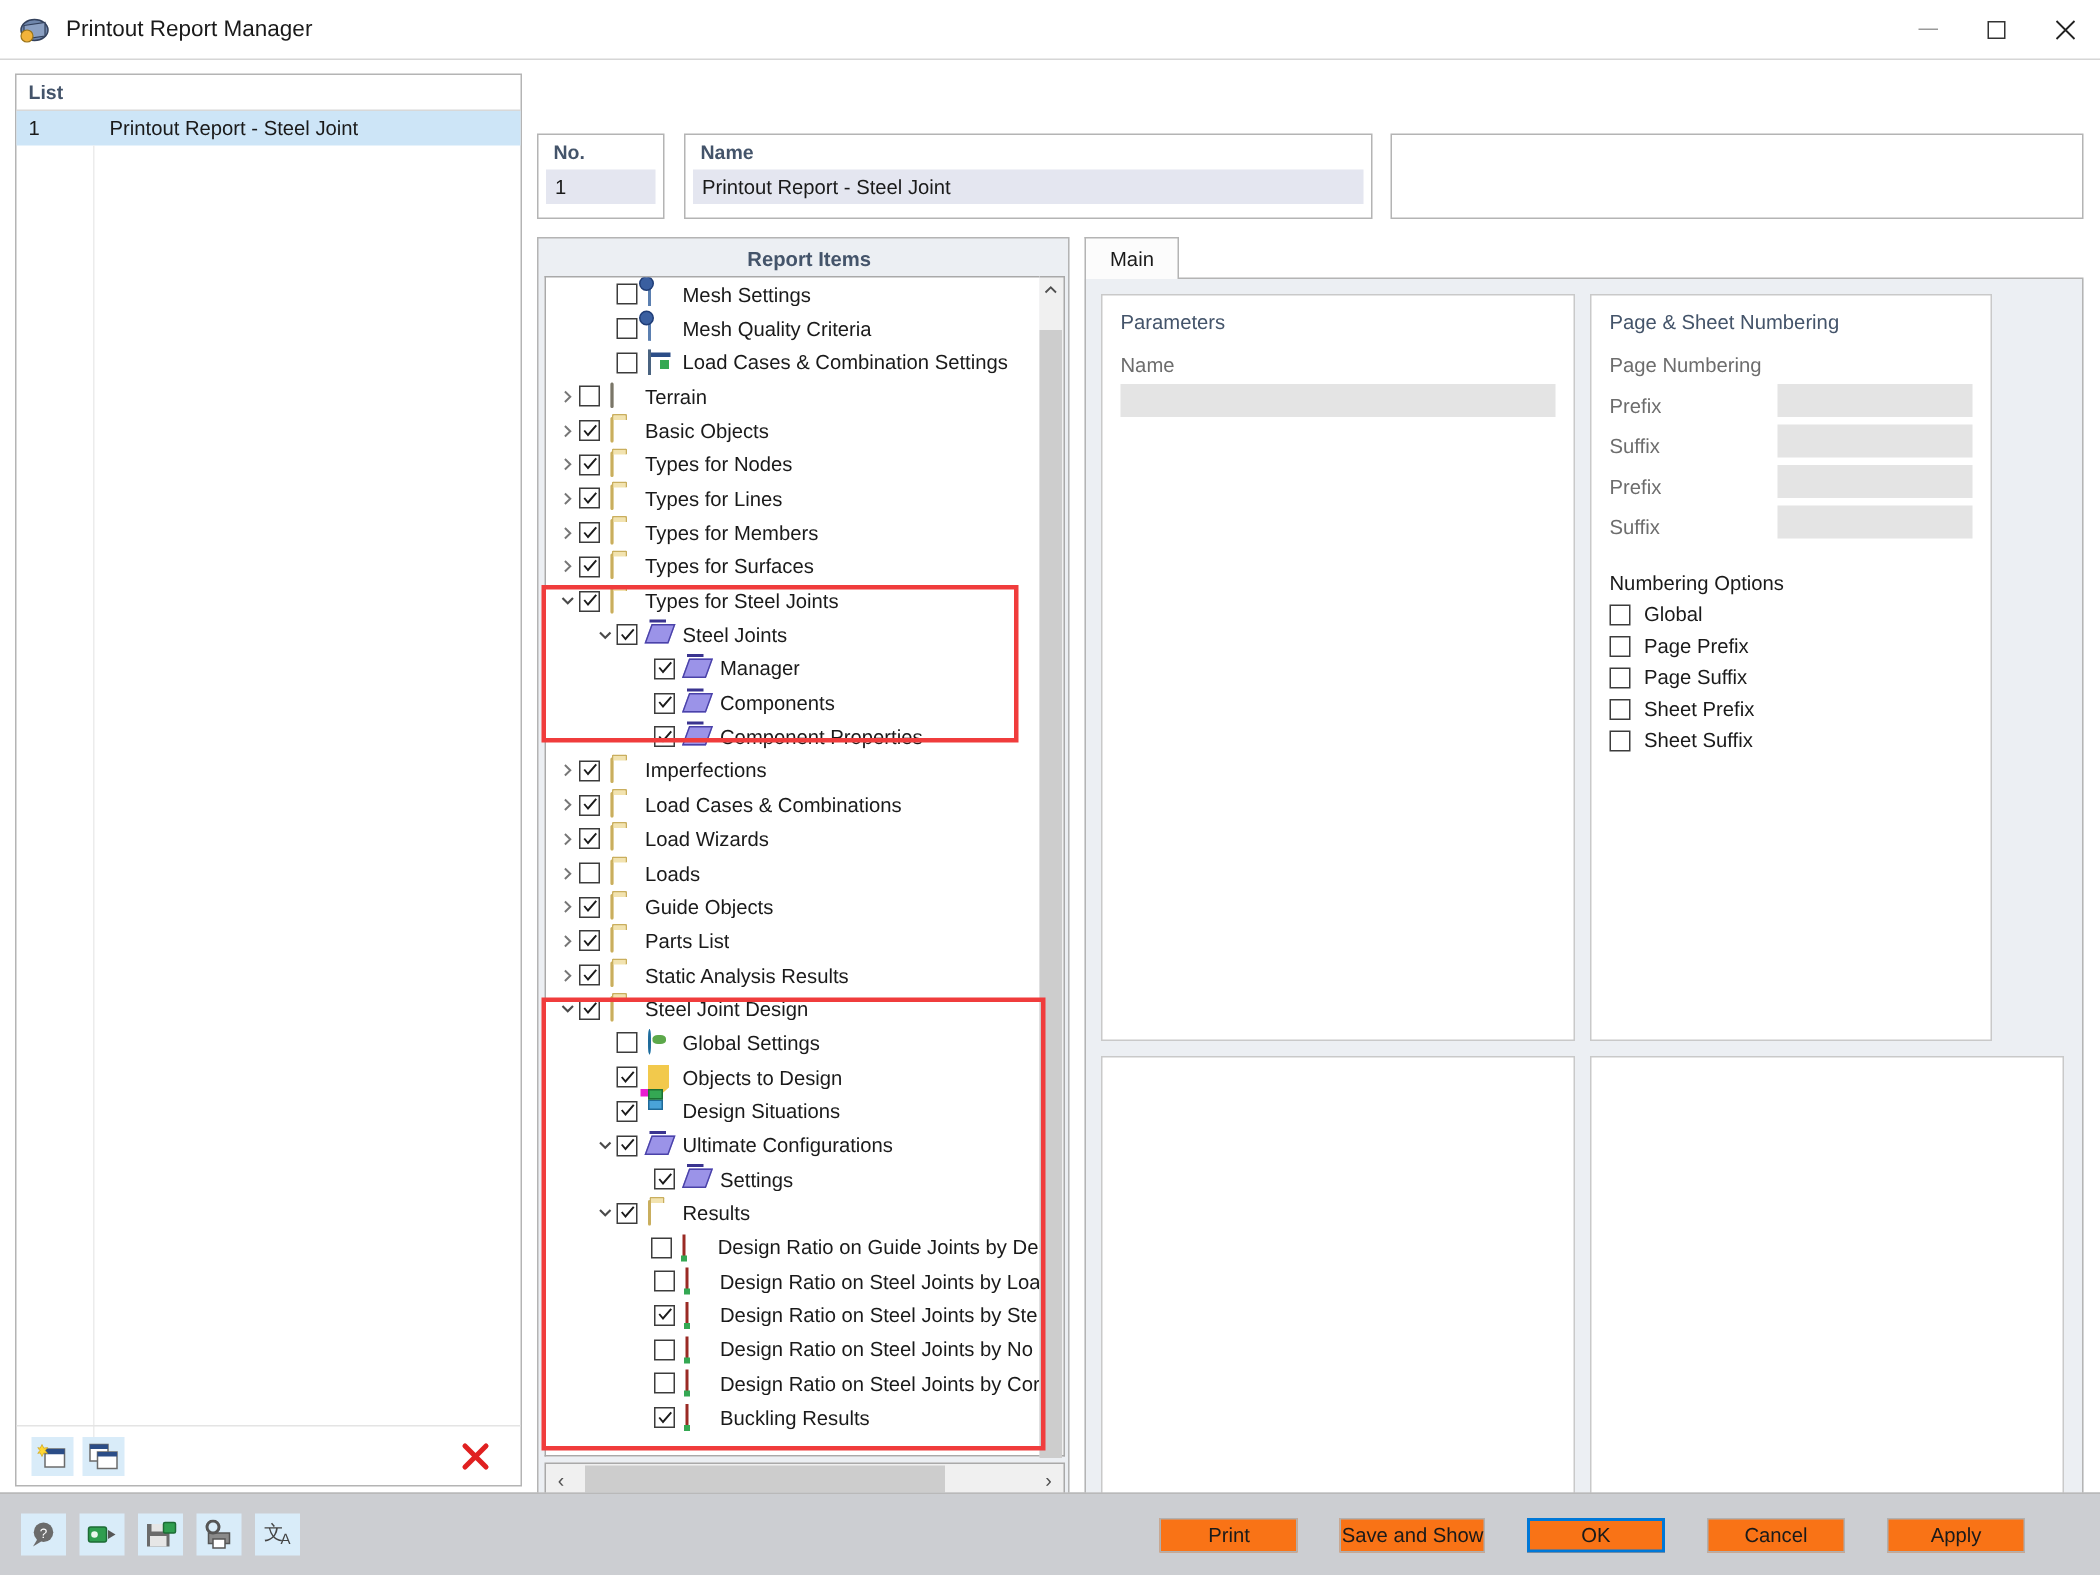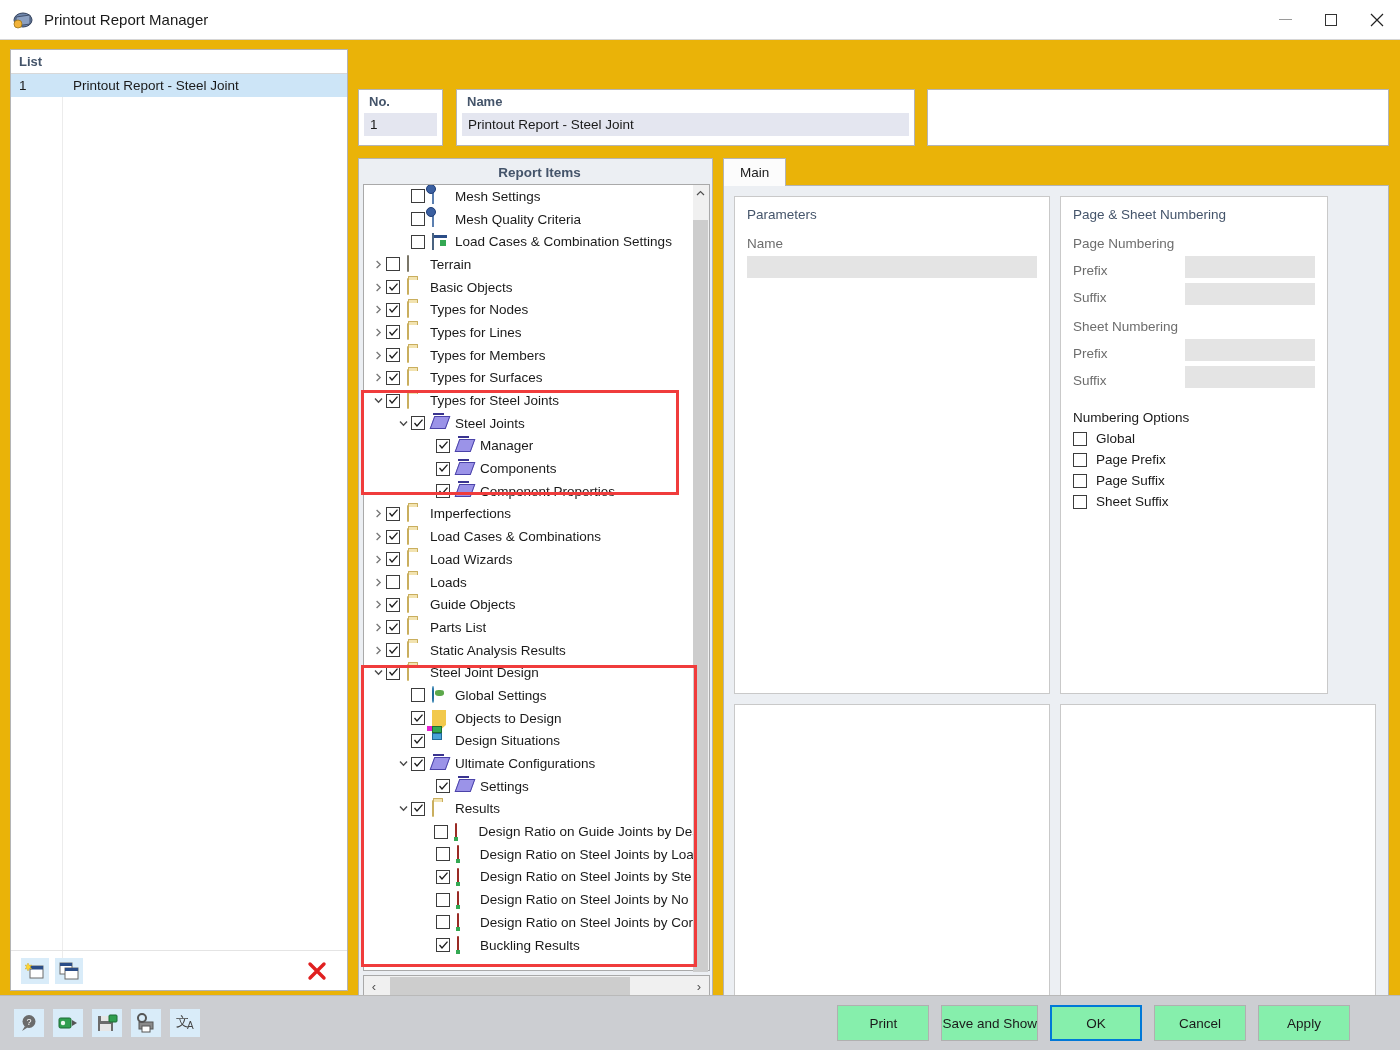--- a/index.html
+++ b/index.html
@@ -24,21 +24,21 @@
   .titlebar .title-text{ margin-left:10px; font-size:15px; color:#1a1a1a; }
   .winbtns{ margin-left:auto; display:flex; height:40px; }
   .winbtn{ width:46px; height:40px; display:flex; align-items:center; justify-content:center; }
   .dash{ width:13px; height:1px; background:#9a9a9a; }
   .sq{ width:12px; height:12px; border:1.3px solid #333; }
   .xsvg{ width:14px; height:14px; }
 
   
   .body-area{
     position:absolute; left:0; top:40px; width:1400px; height:955px;
-    background:#eab308;
+    background:#ffffff;
   }
 
   
   .list-panel{
     position:absolute; left:10px; top:9px; width:338px; height:942px;
     background:#ffffff; border:1px solid #b4b4b4;
   }
   .list-header{
     height:24px; border-bottom:1px solid #d8d8d8; display:flex; align-items:center;
     font-weight:bold; color:#44546a; font-size:13px;
@@ -241,22 +241,22 @@
 
   
   .footer{
     position:absolute; left:0; top:995px; width:1400px; height:55px;
     background:#ccced2; border-top:1px solid #b9b9b9;
     display:flex; align-items:center;
   }
   .foot-tools{ display:flex; align-items:center; padding-left:14px; }
   .foot-btns{ margin-left:auto; display:flex; align-items:center; padding-right:50px; }
   .btn{
-    height:36px; min-width:92px; background:#86efac; border:1px solid #b0b0b0;
-    display:flex; align-items:center; justify-content:center; margin-left:12px;
+    height:23px; min-width:92px; background:#f97316; border:1px solid #b0b0b0;
+    display:flex; align-items:center; justify-content:center; margin-left:28px;
     font-size:13.5px; color:#1a1a1a;
   }
   .btn.primary{ border:2px solid #0078d7; }
   .ft-ico{
     width:30px; height:28px; background:#d9ecf9; margin-right:9px;
     display:flex; align-items:center; justify-content:center;
   }
   .nav-btn{
     width:30px;height:24px;background:#e6e6e6;border:1px solid #c0c0c0;
     display:flex;align-items:center;justify-content:center;color:#9b9b9b;font-size:10px;
@@ -837,21 +837,20 @@
         <div class="sec-label">Page Numbering</div>
         <div class="row-fld">
           <span class="lbl">Prefix</span>
           <span class="inp"></span>
         </div>
         <div class="row-fld">
           <span class="lbl">Suffix</span>
           <span class="inp"></span>
         </div>
 
-        <div class="sec-label">Sheet Numbering</div>
         <div class="row-fld">
           <span class="lbl">Prefix</span>
           <span class="inp"></span>
         </div>
         <div class="row-fld">
           <span class="lbl">Suffix</span>
           <span class="inp"></span>
         </div>
 
         <div class="sec-label" style="color:#1a1a1a;padding-top:22px;">Numbering Options</div>
@@ -863,20 +862,24 @@
             <div class="opt-row">
               <span class="cbox"></span>
               <span>Page Prefix</span>
             </div>
             <div class="opt-row">
               <span class="cbox"></span>
               <span>Page Suffix</span>
             </div>
             <div class="opt-row">
               <span class="cbox"></span>
+              <span>Sheet Prefix</span>
+            </div>
+            <div class="opt-row">
+              <span class="cbox"></span>
               <span>Sheet Suffix</span>
             </div>
           </div>
       </div>
 
       <div class="card" style="left:10px;top:518px;width:316px;height:318px;"></div>
       <div class="card" style="left:336px;top:518px;width:316px;height:318px;"></div>
     </div>
   </div>
 </div>

